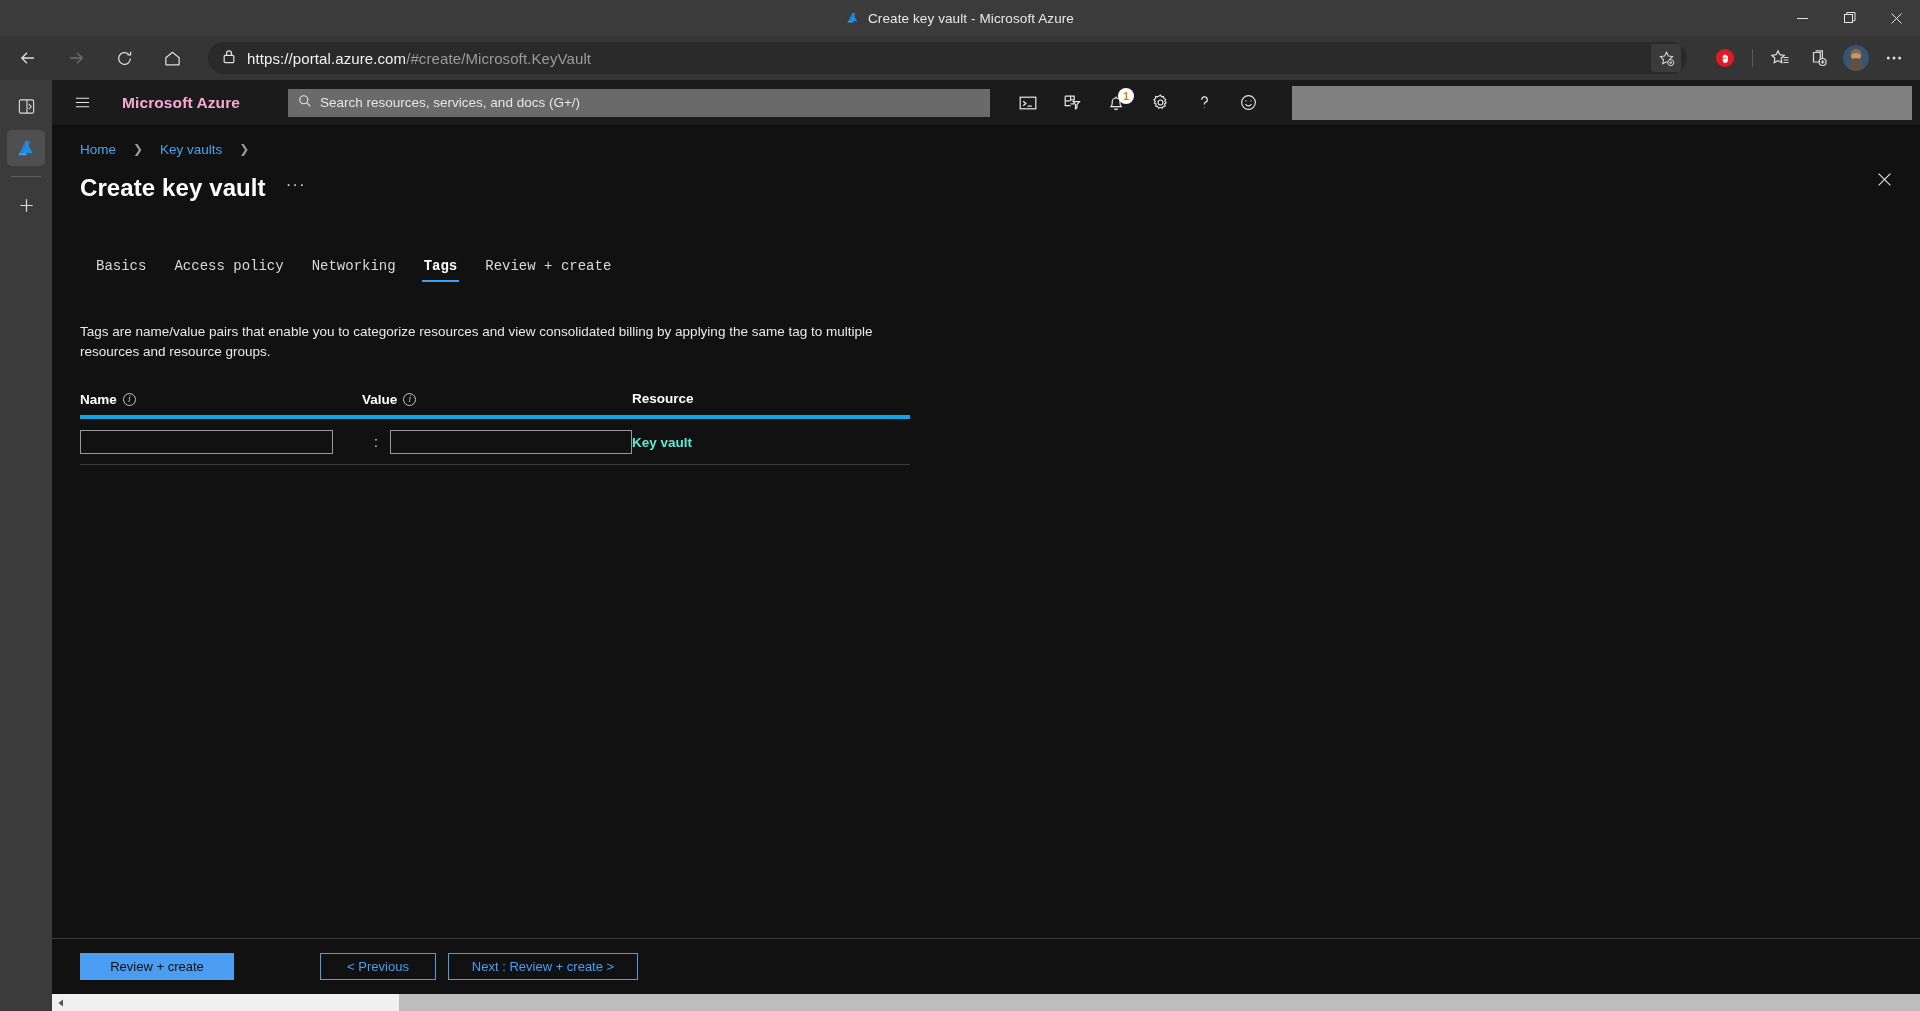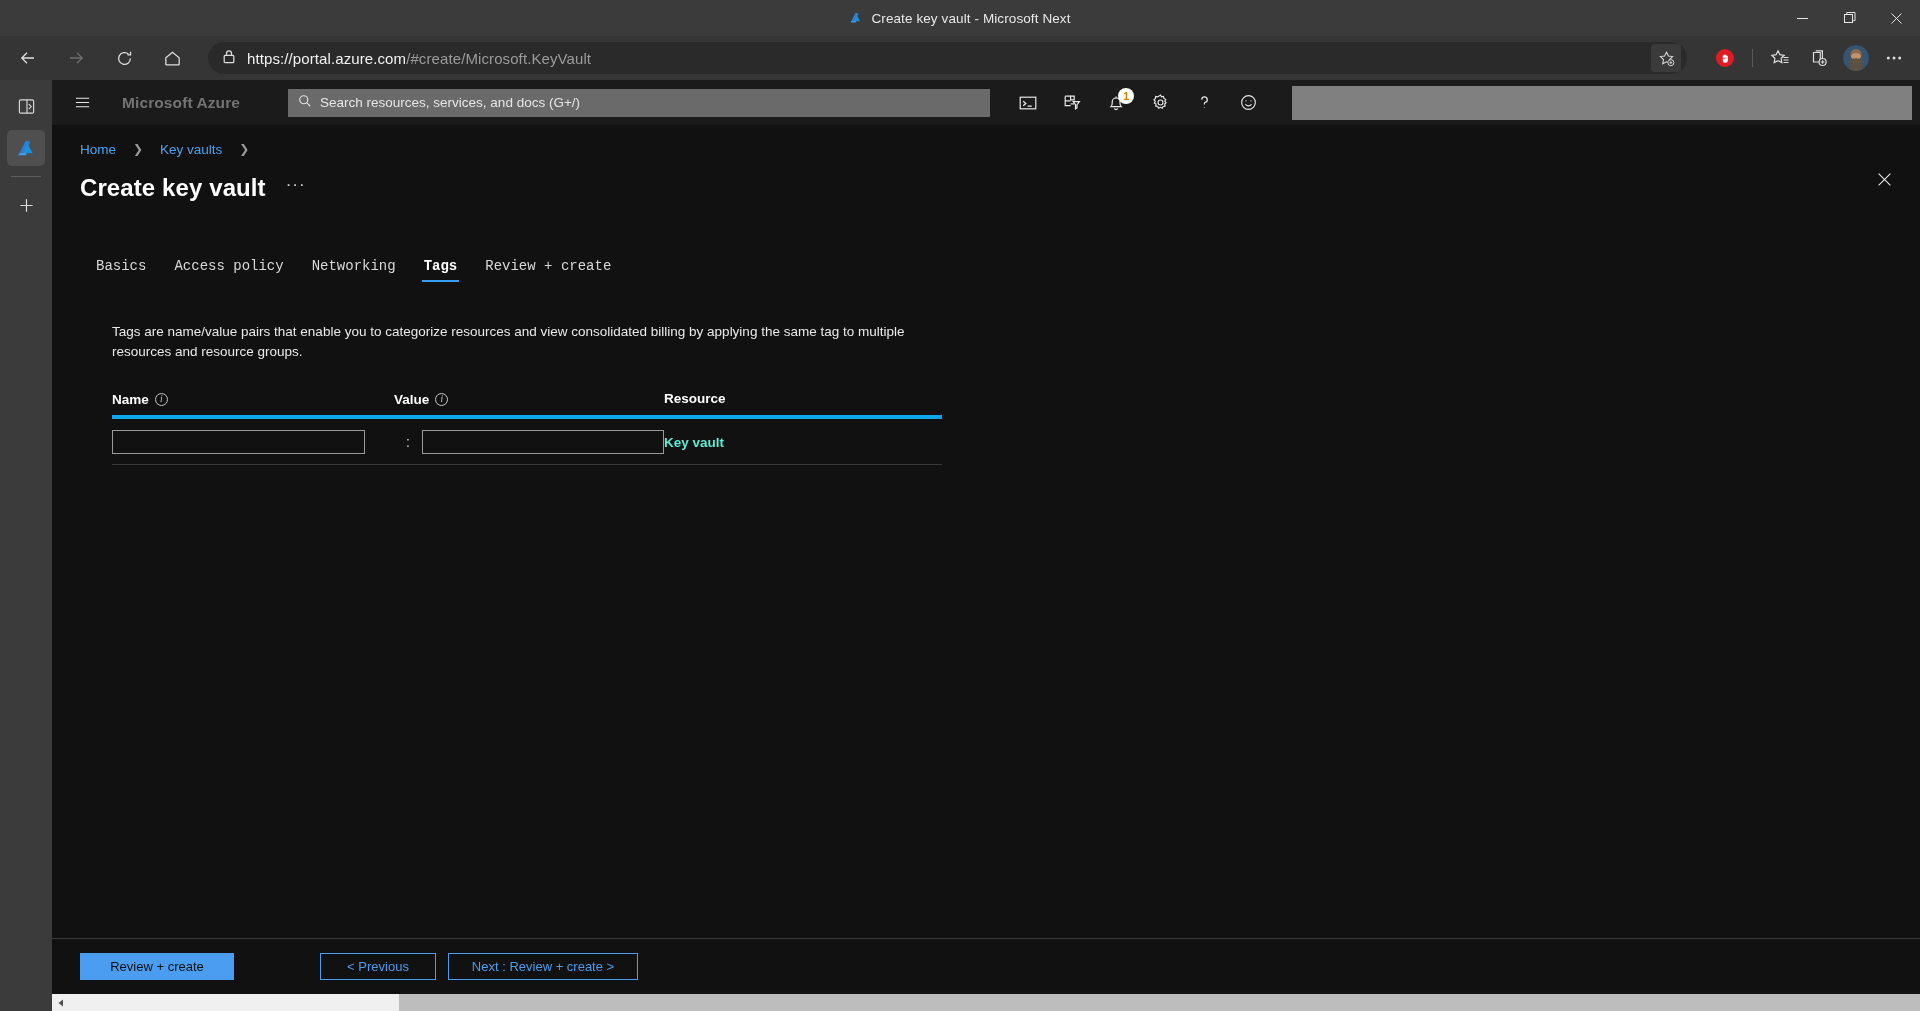--- a/index.html
+++ b/index.html
@@ -185,21 +185,21 @@
     align-items: center;
     padding: 0;
   }
   .az-hamburger {
     width: 44px; height: 45px;
     display: flex; align-items: center; justify-content: center;
     color: #e8e8e8;
     margin-left: 8px;
   }
   .az-brand {
-    color: #737373;
+    color: #f9a8d4;
     font-size: 15.5px;
     font-weight: 600;
     margin-left: 18px;
     letter-spacing: 0.1px;
     white-space: nowrap;
     text-align: right;
   }
   .az-search {
     width: 702px;
     height: 28px;
@@ -331,21 +331,20 @@
     bottom: 0;
     height: 2px;
     background: #3aa0f3;
   }
 
   
   .blade-body {
     flex: 1 1 auto;
     padding: 0 0 0 28px;
     overflow: hidden;
-    margin-left: 32px;
   }
   .tags-desc {
     color: #e9e9e9;
     font-size: 13.5px;
     line-height: 1.45;
     max-width: 830px;
     margin-top: 40px;
   }
   .tags-table {
     margin-top: 28px;
@@ -471,21 +470,21 @@
 
 <div class="browser">
 
   <div class="titlebar">
     <div class="title-center">
       <svg class="azure-logo-small" viewBox="0 0 18 18">
         <path d="M8.3 2.1 3.2 12.6l4.1-0.6 5.1-8.7z" fill="#2a7fd4"></path>
         <path d="M9.3 3.7 6.0 13.1h8.2z" fill="#1b8fe0"></path>
         <path d="M3.2 12.6h5.0l1.0 2.2H1.9z" fill="#3aa0f3"></path>
       </svg>
-      <span class="title-text">Create key vault - Microsoft Next</span>
+      <span class="title-text">Create key vault - Microsoft Azure</span>
     </div>
     <div class="winctl">
       <div class="winbtn">
         <svg width="11" height="11" viewBox="0 0 11 11">
             <path d="M0 5.5h11" stroke="#e6e6e6" stroke-width="1"></path>
           </svg>
       </div>
       <div class="winbtn">
         <svg width="12" height="12" viewBox="0 0 12 12">
           <rect x="0.5" y="2.5" width="8" height="8" fill="none" stroke="#e6e6e6" stroke-width="1"></rect>

